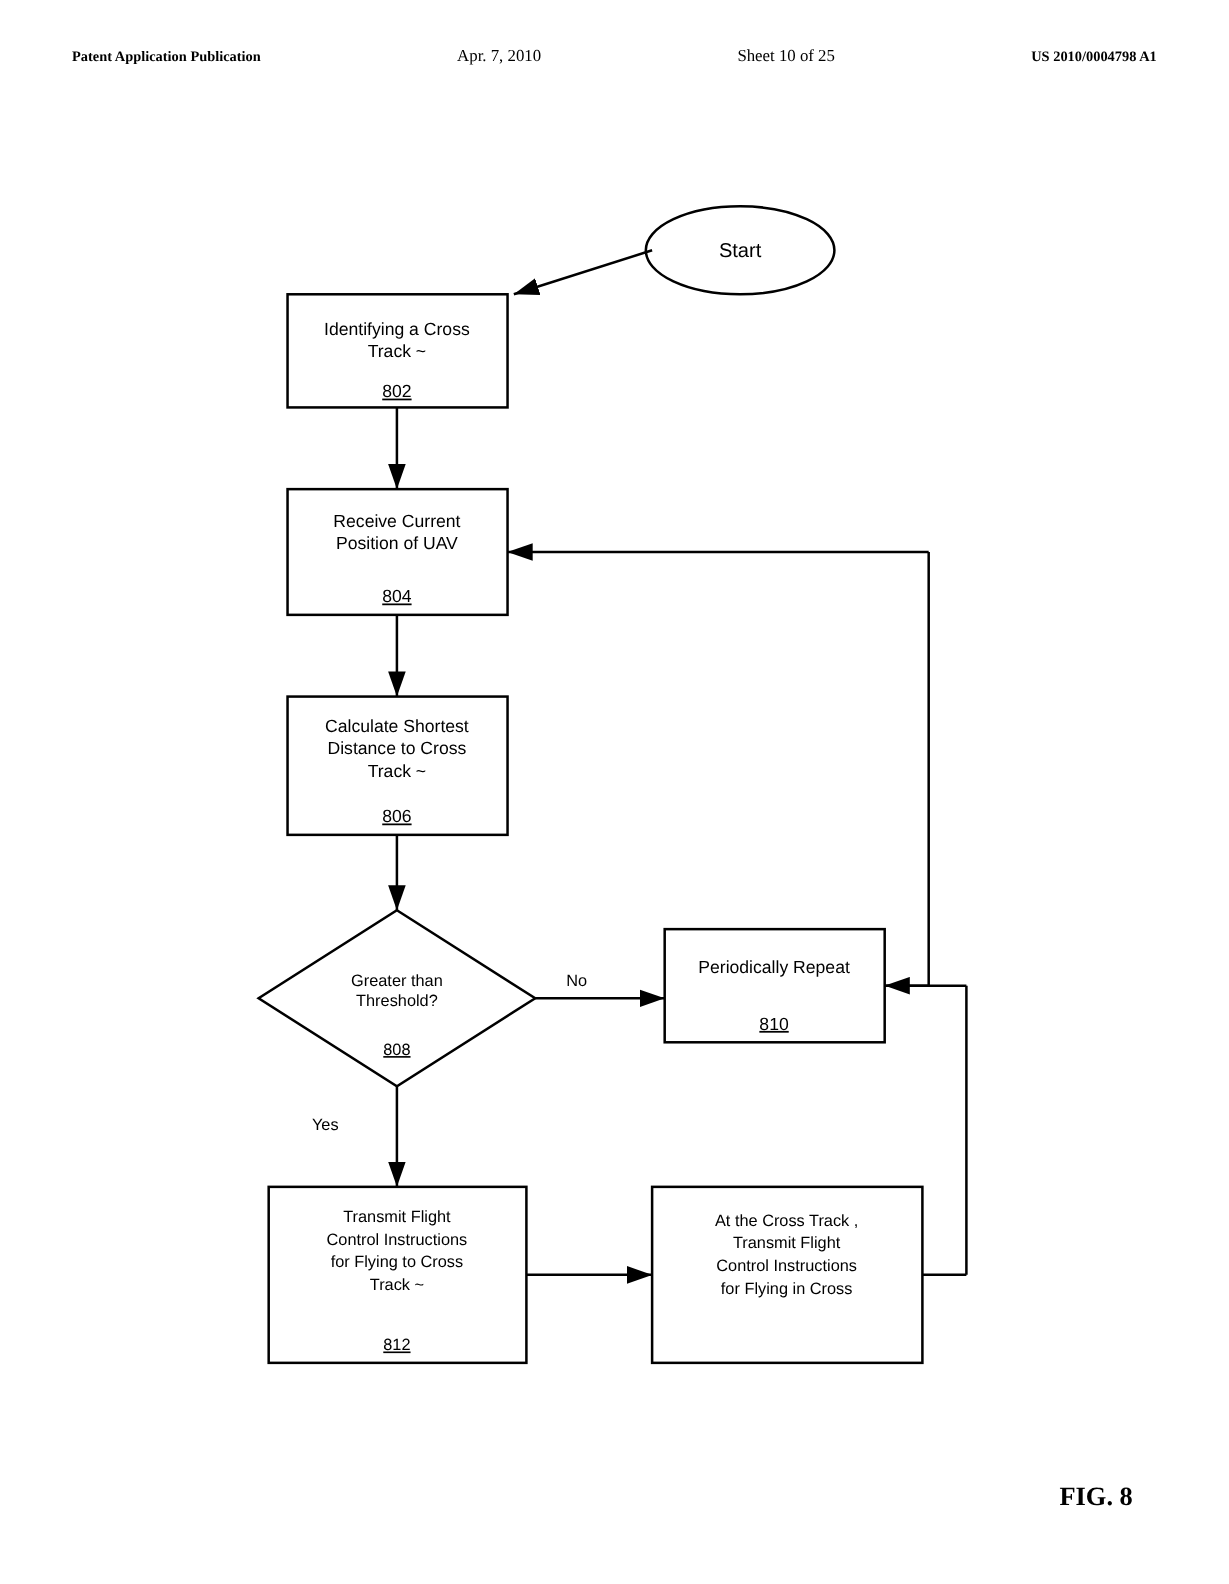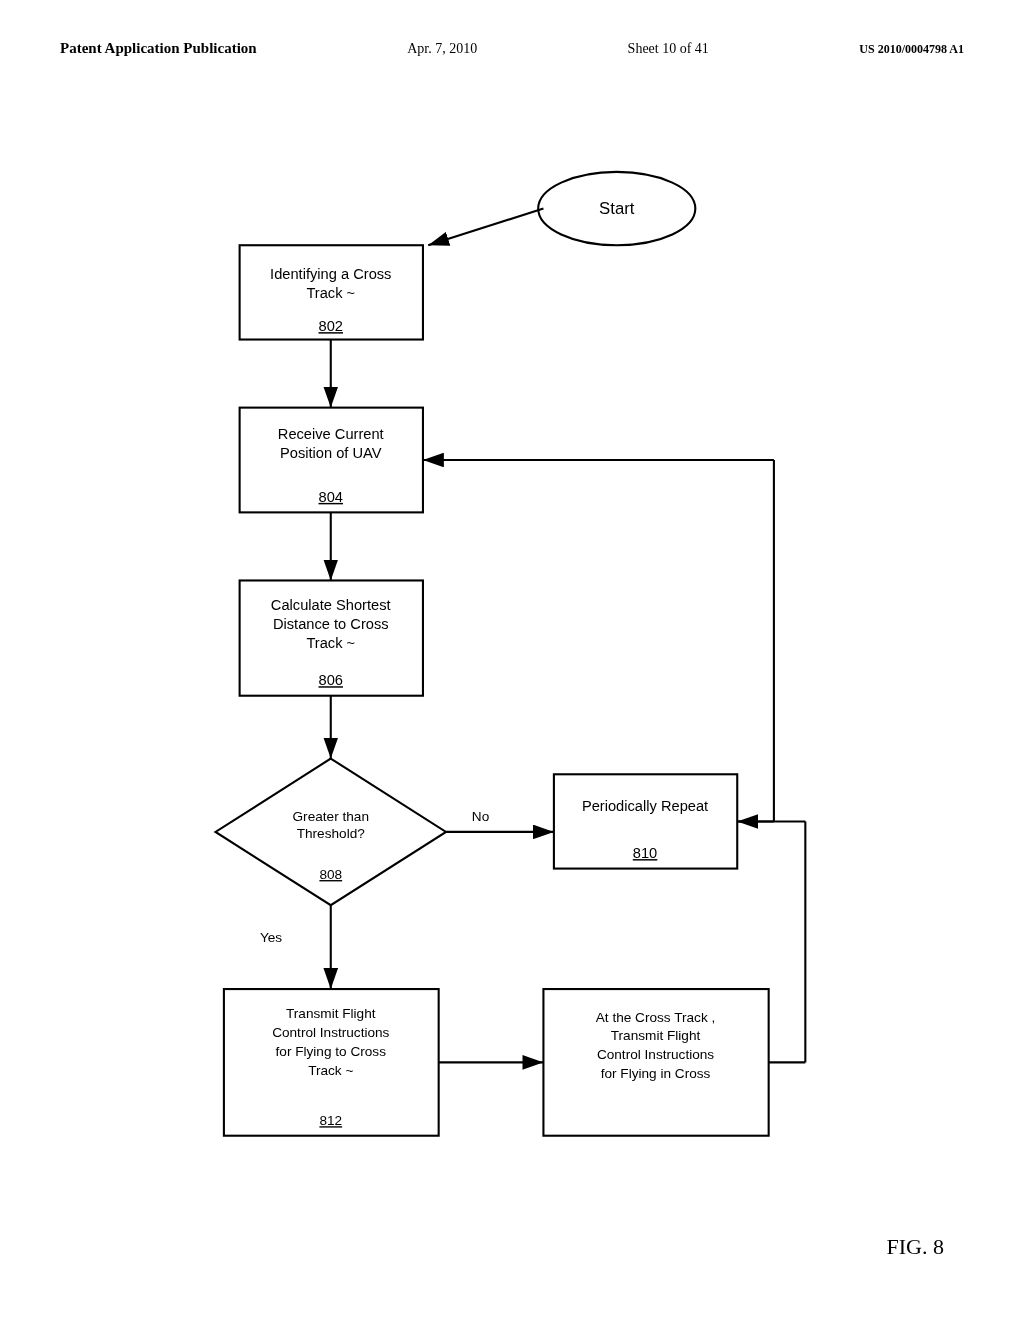--- a/index.html
+++ b/index.html
@@ -15,21 +15,21 @@
     
     .header {
       display: flex;
       justify-content: space-between;
       align-items: baseline;
       padding: 40px 60px 0 60px;
       font-size: 14px;
     }
     .header-left {
       font-weight: bold;
-      font-size: 15px;
+      font-size: 12px;
     }
     .header-center {
       font-size: 14px;
     }
     .header-right {
       font-size: 12px;
       font-weight: bold;
     }
 
     
@@ -45,30 +45,30 @@
       width: 100%;
       height: 100%;
     }
 
     
     .fig-label {
       position: absolute;
       bottom: 60px;
       right: 80px;
       font-size: 22px;
-      font-weight: normal;
+      font-weight: bold;
     }
   </style>
 </head>
 <body>
 
 <div class="header">
   <span class="header-left">Patent Application Publication</span>
   <span class="header-center">Apr. 7, 2010</span>
-  <span class="header-center">Sheet 10 of 41</span>
+  <span class="header-center">Sheet 10 of 25</span>
   <span class="header-right">US 2010/0004798 A1</span>
 </div>
 
 <div class="diagram-area">
   <svg viewBox="0 0 780 1050" xmlns="http://www.w3.org/2000/svg">
 
     <defs>
       <marker id="arrowhead" markerWidth="10" markerHeight="7" refX="10" refY="3.5" orient="auto">
         <polygon points="0 0, 10 3.5, 0 7" fill="#000"></polygon>
       </marker>

